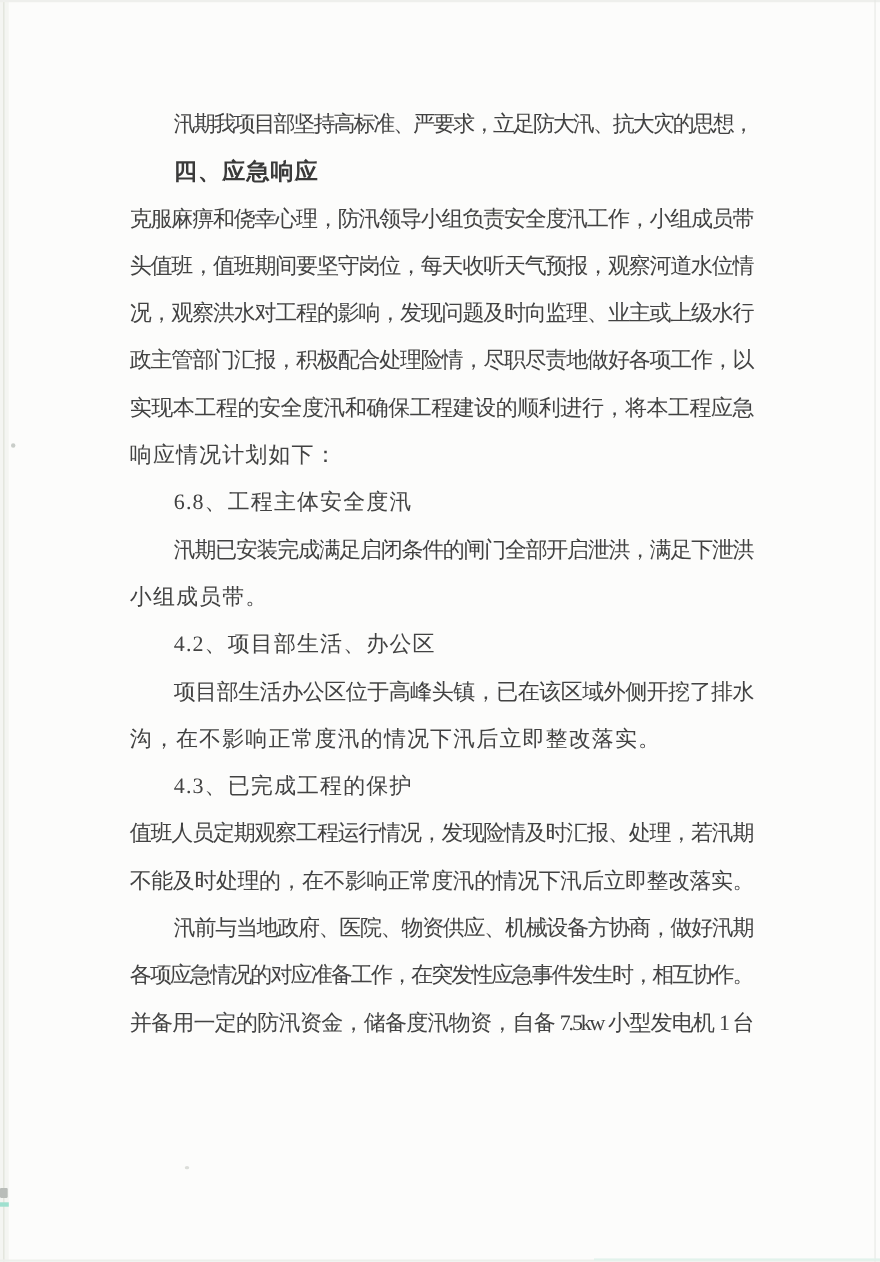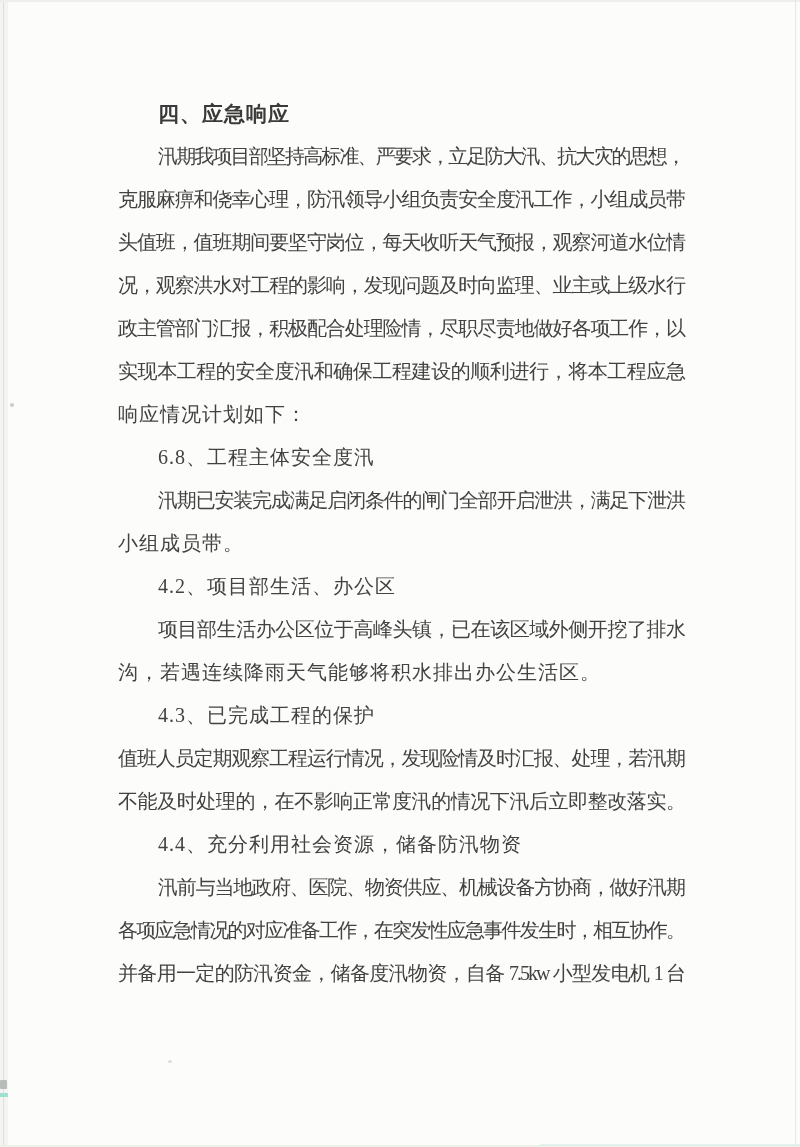--- a/index.html
+++ b/index.html
@@ -114,36 +114,35 @@
   <div class="edge-top"></div>
   <div class="edge-bottom"></div>
   <div class="edge-right-line"></div>
   <div class="mark-gray-blob"></div>
   <div class="mark-teal-dash"></div>
   <div class="mark-bottom-teal"></div>
   <div class="speck-1"></div>
   <div class="speck-2"></div>
 
   <div class="doc">
+    <div class="ln ind fill">汛期我项目部坚持高标准、严要求，立足防大汛、抗大灾的思想，</div>
     <div class="ln h ind">四、应急响应</div>
-    <div class="ln ind fill">汛期我项目部坚持高标准、严要求，立足防大汛、抗大灾的思想，</div>
     <div class="ln fill">克服麻痹和侥幸心理，防汛领导小组负责安全度汛工作，小组成员带</div>
     <div class="ln fill">头值班，值班期间要坚守岗位，每天收听天气预报，观察河道水位情</div>
     <div class="ln fill">况，观察洪水对工程的影响，发现问题及时向监理、业主或上级水行</div>
     <div class="ln fill">政主管部门汇报，积极配合处理险情，尽职尽责地做好各项工作，以</div>
     <div class="ln fill">实现本工程的安全度汛和确保工程建设的顺利进行，将本工程应急</div>
     <div class="ln">响应情况计划如下：</div>
     <div class="ln ind">6.8、工程主体安全度汛</div>
     <div class="ln ind fill">汛期已安装完成满足启闭条件的闸门全部开启泄洪，满足下泄洪</div>
     <div class="ln">小组成员带。</div>
     <div class="ln ind">4.2、项目部生活、办公区</div>
     <div class="ln ind fill">项目部生活办公区位于高峰头镇，已在该区域外侧开挖了排水</div>
-    <div class="ln">沟，若遇连续降雨天气能够将积水排出办公生活区。</div>
+    <div class="ln">沟，在不影响正常度汛的情况下汛后立即整改落实。</div>
     <div class="ln ind">4.3、已完成工程的保护</div>
     <div class="ln fill">值班人员定期观察工程运行情况，发现险情及时汇报、处理，若汛期</div>
     <div class="ln fill">不能及时处理的，在不影响正常度汛的情况下汛后立即整改落实。</div>
-    <div class="ln ind">4.4、充分利用社会资源，储备防汛物资</div>
     <div class="ln ind fill">汛前与当地政府、医院、物资供应、机械设备方协商，做好汛期</div>
     <div class="ln fill">各项应急情况的对应准备工作，在突发性应急事件发生时，相互协作。</div>
     <div class="ln fill">并备用一定的防汛资金，储备度汛物资，自备 7.5kw 小型发电机 1 台</div>
   </div>
 
 </div>
 
 </body></html>

